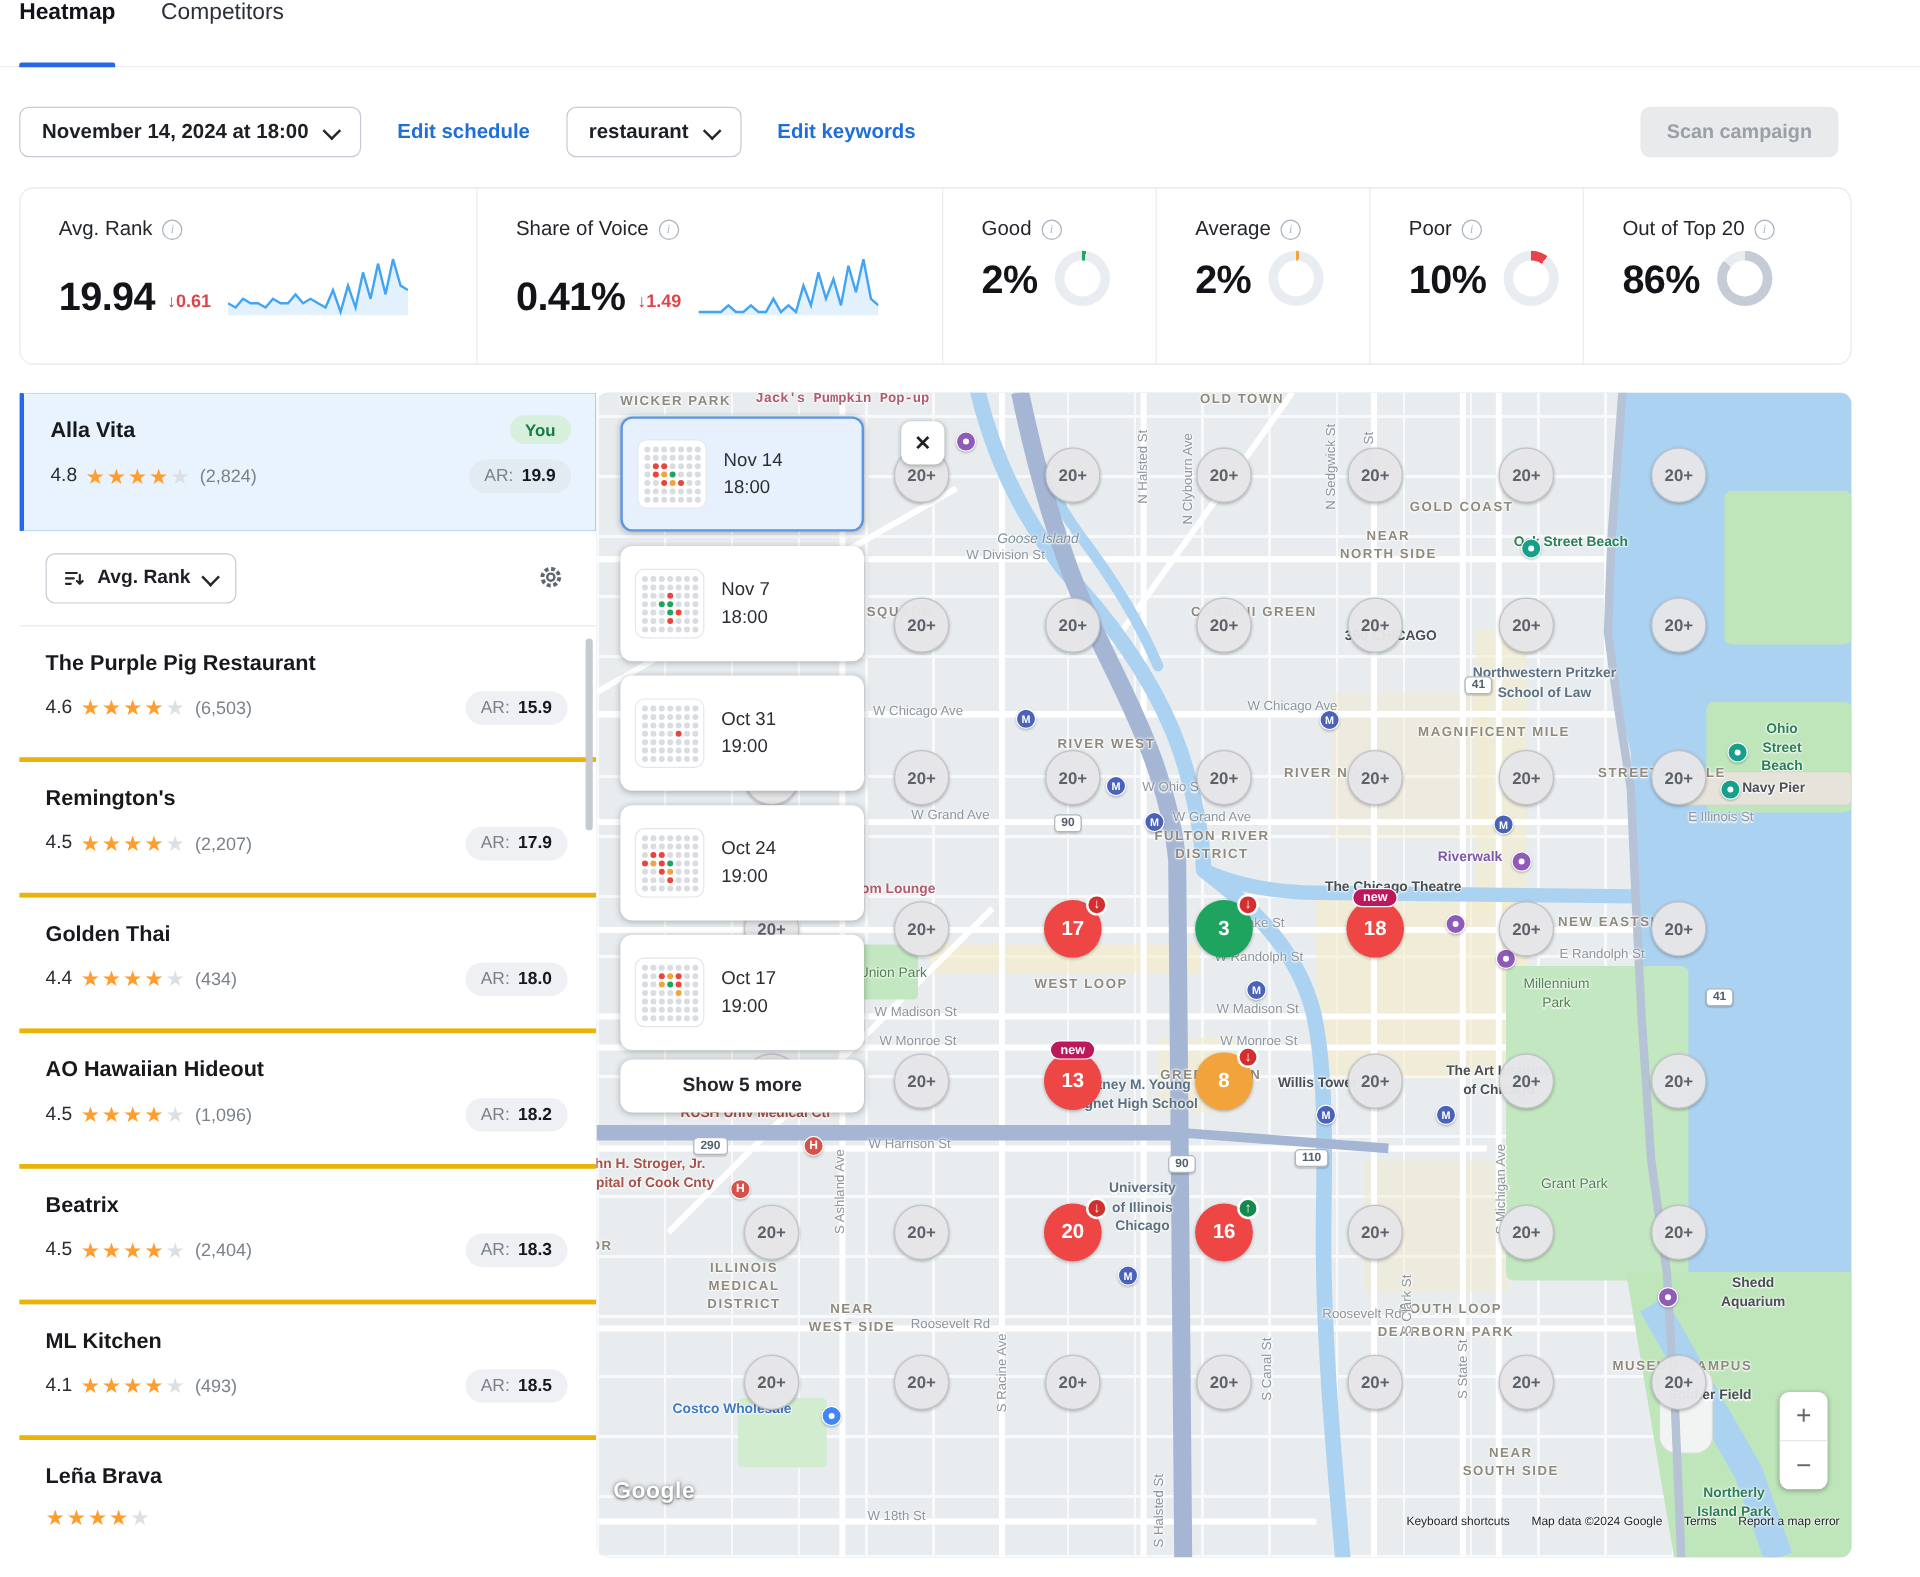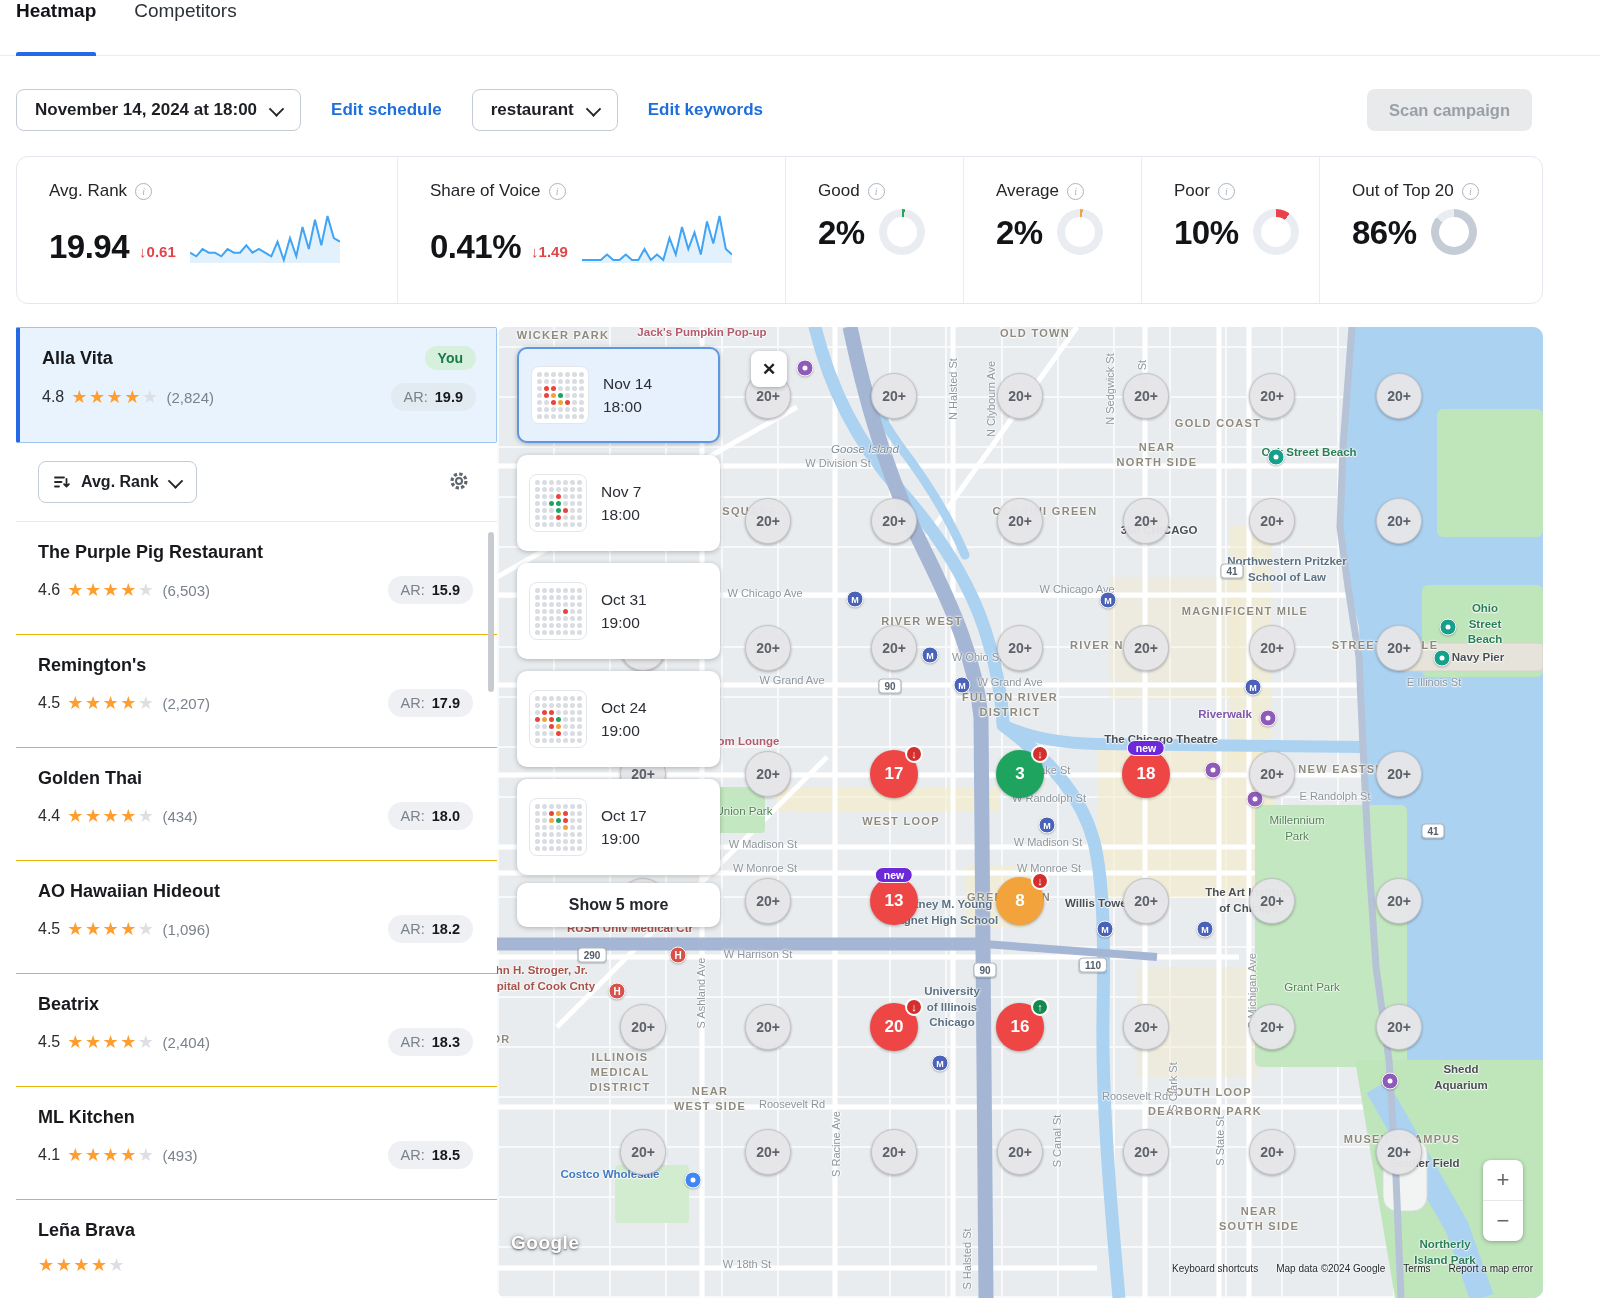--- a/index.html
+++ b/index.html
@@ -50,21 +50,21 @@
   .star{color:#dcdfe4;font-size:18px;letter-spacing:1.5px;}
   .star.fill{color:#ff9d2e;}
   .reviews{color:#7b828c;font-size:15px;margin-left:7px;}
   .ar-badge{background:#eef0f3;border-radius:15px;padding:6px 13px;font-size:14.5px;display:inline-flex;gap:7px;white-space:nowrap;}
   .you-card .ar-badge{background:#e2eaf2;}
   .ar-label{color:#7b828c;}
   .ar-value{color:#16181c;font-weight:bold;}
   .sort-row{height:78px;display:flex;align-items:center;justify-content:space-between;padding:0 24px 0 22px;border-bottom:1px solid #e8ebef;}
   .sort-btn{display:flex;align-items:center;gap:11px;border:1px solid #c4cbd4;border-radius:8px;height:40px;padding:0 15px;font-size:16px;font-weight:bold;color:#1c1f24;background:#fff;cursor:pointer;}
   .gear-btn{background:none;border:none;cursor:pointer;padding:4px;}
-  .biz-item{padding:20px 24px 0 22px;height:113px;box-sizing:border-box;border-bottom:1px solid #eab308;cursor:pointer;}
+  .biz-item{padding:20px 24px 0 22px;height:113px;box-sizing:border-box;border-bottom:4px solid #eab308;cursor:pointer;}
   .scrollbar-thumb{position:absolute;right:3px;top:205px;width:6px;height:160px;background:#c7cbd1;border-radius:3px;cursor:pointer;}
 
   
   .map{position:absolute;top:327px;left:497px;width:1046px;height:971px;border-radius:10px;overflow:hidden;background:#e8ecee;}
   .map-land{position:absolute;inset:0;background-color:#e8ecee;
     background-image:repeating-linear-gradient(90deg,#f7f9fa 0 2px,transparent 2px 56px),
                      repeating-linear-gradient(0deg,#f7f9fa 0 2px,transparent 2px 50px);}
   .map-svg{position:absolute;inset:0;}
   .layer{position:absolute;inset:0;pointer-events:none;}
   .lbl{position:absolute;transform:translate(-50%,-50%);white-space:pre-line;text-align:center;line-height:1.35;
@@ -92,21 +92,21 @@
   .pin{position:absolute;transform:translate(-50%,-50%);border-radius:50%;display:flex;align-items:center;justify-content:center;box-shadow:0 1px 3px rgba(0,0,0,.3);cursor:pointer;pointer-events:auto;}
   .pin-gray{width:44px;height:44px;background:#e6e6e9;border:1px solid #c2c3c9;color:#595e66;font-size:14px;font-weight:bold;opacity:.97;}
   .pin-red,.pin-green,.pin-orange{width:48px;height:48px;color:#fff;font-size:17px;font-weight:bold;}
   .pin-red{background:#ee4545;}
   .pin-green{background:#1ea45f;}
   .pin-orange{background:#f2a33c;}
   .p-badge{position:absolute;display:flex;align-items:center;justify-content:center;color:#fff;font-weight:bold;}
   .b-down,.b-up{top:-5px;right:-5px;width:18px;height:18px;border-radius:50%;border:2px solid #fff;font-size:11px;box-sizing:border-box;}
   .b-down{background:#d32f2f;}
   .b-up{background:#128a4d;}
-  .b-new{top:-10px;left:50%;transform:translateX(-50%);background:#6d28d9;border-radius:9px;padding:1px 8px;font-size:10.5px;border:1.5px solid #fff;}
+  .b-new{top:-10px;left:50%;transform:translateX(-50%);background:#be185d;border-radius:9px;padding:1px 8px;font-size:10.5px;border:1.5px solid #fff;}
 
   
   .scan-card{position:absolute;left:20px;width:203px;height:96px;background:#fff;border-radius:10px;box-shadow:0 1px 5px rgba(0,0,0,.25);display:flex;align-items:center;gap:14px;padding:0 12px;box-sizing:border-box;pointer-events:auto;cursor:pointer;}
   .scan-card.sel{background:#e7f1fd;border:2px solid #5b97e5;}
   .scan-thumb{width:58px;height:58px;background:#fff;border:1px solid #e3e6ea;border-radius:8px;display:grid;grid-template-columns:repeat(7,1fr);gap:2px;padding:5px;box-sizing:border-box;flex:0 0 auto;align-content:space-between;justify-items:center;align-items:center;}
   .dot{width:5px;height:5px;border-radius:50%;background:#d9dce1;}
   .dot-r{background:#e8453c;}.dot-g{background:#1ea45f;}.dot-o{background:#f2a33c;}
   .scan-date,.scan-time{font-size:15.5px;color:#2b2f35;line-height:1.5;}
   .show-more{position:absolute;left:20px;top:556px;width:203px;height:44px;background:#fff;border:none;border-radius:10px;box-shadow:0 1px 5px rgba(0,0,0,.25);font-size:16px;font-weight:bold;color:#23262b;cursor:pointer;pointer-events:auto;font-family:inherit;}
   .close-btn{position:absolute;left:254px;top:24px;width:36px;height:36px;background:#fff;border-radius:8px;box-shadow:0 1px 4px rgba(0,0,0,.3);display:flex;align-items:center;justify-content:center;font-size:17px;font-weight:bold;color:#202124;cursor:pointer;pointer-events:auto;}
@@ -430,21 +430,21 @@
         <span class="lbl st v" style="left: 723px; top: 814px;">S State St</span>
         <span class="lbl st v" style="left: 755px; top: 664px;">S Michigan Ave</span>
         <span class="lbl st v" style="left: 204px; top: 666px;">S Ashland Ave</span>
         <span class="lbl st v" style="left: 339px; top: 817px;">S Racine Ave</span>
         <span class="lbl st v" style="left: 470px; top: 932px;">S Halsted St</span>
         <span class="lbl island" style="left: 368px; top: 123px;">Goose Island</span>
         <span class="lbl park" style="left: 800px; top: 502px;">Millennium
 Park</span>
         <span class="lbl park" style="left: 815px; top: 661px;">Grant Park</span>
         <span class="lbl park" style="left: 247px; top: 485px;">Union Park</span>
-        <span class="lbl poi-rose" style="left: 205px; top: 6px;">Jack's Pumpkin Pop-up</span>
+        <span class="lbl poi-rose" style="left: 205px; top: 6px; font-family: Liberation Mono, monospace;">Jack's Pumpkin Pop-up</span>
         <span class="lbl poi-rose" style="left: 240px; top: 415px;">Bottom Lounge</span>
         <span class="lbl poi-slate" style="left: 790px; top: 243px;">Northwestern Pritzker
 School of Law</span>
         <span class="lbl poi-dark" style="left: 662px; top: 204px;">360 CHICAGO</span>
         <span class="lbl poi-green" style="left: 812px; top: 126px;">Oak Street Beach</span>
         <span class="lbl poi-green" style="left: 988px; top: 297px;">Ohio Street Beach</span>
         <span class="lbl poi-dark" style="left: 981px; top: 331px;">Navy Pier</span>
         <span class="lbl poi-purple" style="left: 728px; top: 388px;">Riverwalk</span>
         <span class="lbl poi-dark" style="left: 664px; top: 413px;">The Chicago Theatre</span>
         <span class="lbl poi-dark" style="left: 601px; top: 577px;">Willis Tower</span>

